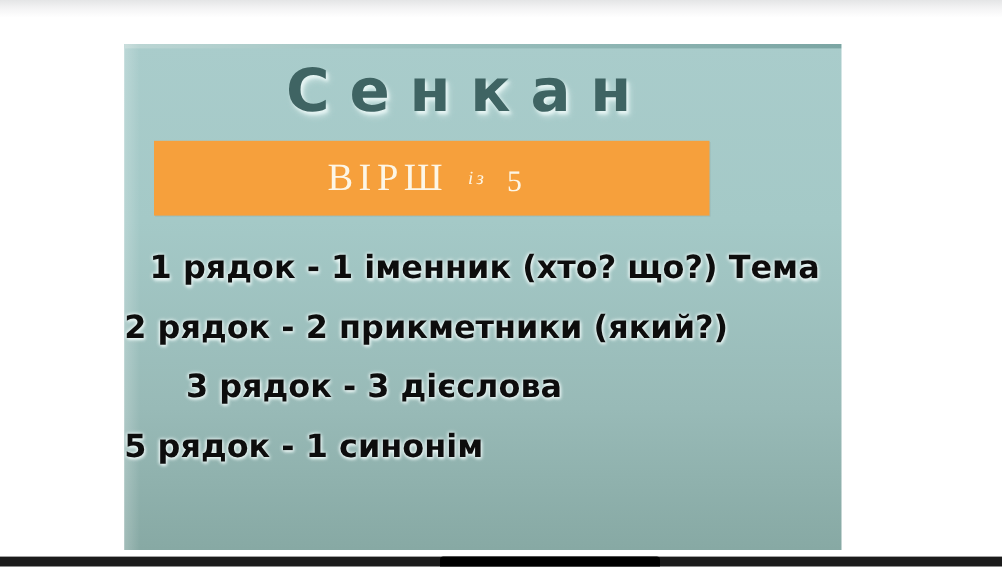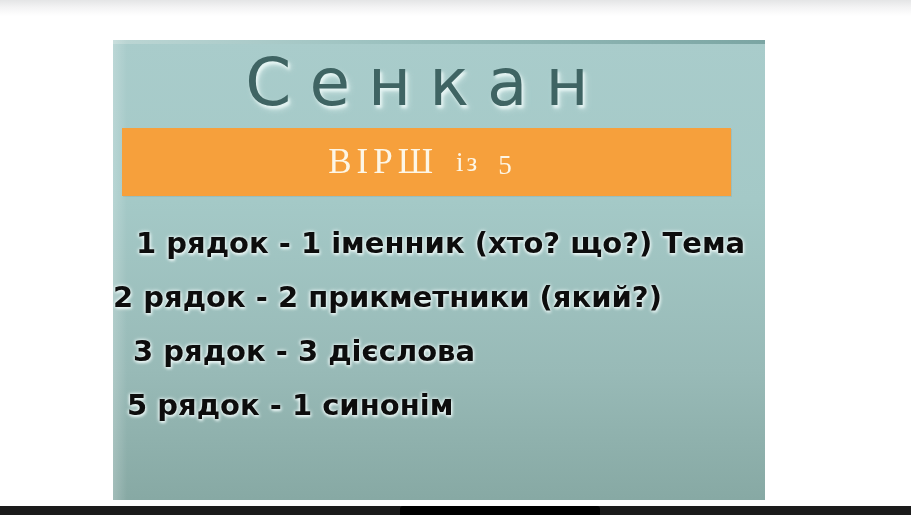--- a/index.html
+++ b/index.html
@@ -61,37 +61,37 @@
   }
 
   
   .title {
     position: absolute;
     left: 0;
     top: 12px;
     width: 608px;
     text-align: center;
     font-family: "DejaVu Sans", sans-serif;
-    font-weight: normal;
-    font-size: 66px;
+    font-weight: bold;
+    font-size: 54px;
     line-height: 62px;
     letter-spacing: 18px;
     text-indent: 18px;
     color: #3f6463;
     text-shadow: 2px 3px 3px rgba(232,245,244,0.95),
                  3px 4px 6px rgba(210,232,231,0.75);
     white-space: nowrap;
   }
 
   
   .banner {
     position: absolute;
-    left: 9px;   
+    left: 27px;   
     top: 88px;    
-    width: 609px; 
+    width: 505px; 
     height: 68px;
     background: #f6a03c;
     box-shadow: 1px 1px 0 rgba(0,0,0,0.06);
   }
   .banner-text {
     position: absolute;
     left: 0;
     top: 0;
     width: 100%;
     height: 68px;
@@ -100,22 +100,23 @@
     justify-content: center;
     font-family: "Liberation Serif", "DejaVu Serif", serif;
     font-size: 35px;
     font-weight: 400;
     letter-spacing: 5px;
     text-indent: 5px;
     color: #fdf6e6;
     white-space: nowrap;
   }
   .banner-text .sc {
-    font-size: 27px;
+    font-size: 17px;
     letter-spacing: 3px;
+    font-style: italic;
   }
   .banner-text .osf {
     font-size: 27px;
     position: relative;
     top: 3px;
   }
   .banner-text .sp {
     display: inline-block;
     width: 13px;
   }
@@ -133,23 +134,23 @@
     font-size: 29px;
     line-height: 54px;
     color: #0d0d0d;
     white-space: nowrap;
     text-shadow: 0 0 4px rgba(240,250,249,0.95),
                  1px 2px 3px rgba(232,245,244,0.9),
                  -1px 0 3px rgba(235,247,246,0.8);
   }
   .line-1 { padding-left: 23px; }
   .line-2 { }
-  .line-3 { padding-left: 20px; }
+  .line-3 { padding-left: 20px; margin-left: 36px; }
   .line-4 { padding-left: 18px; }
-  .line-5 { padding-left: 14px; }
+  .line-5 { padding-left: 0; }
 
   
   .bottom-bar {
     position: absolute;
     left: 0;
     bottom: 0;
     width: 911px;
     height: 9px;
     background: #1b1b1b;
   }

